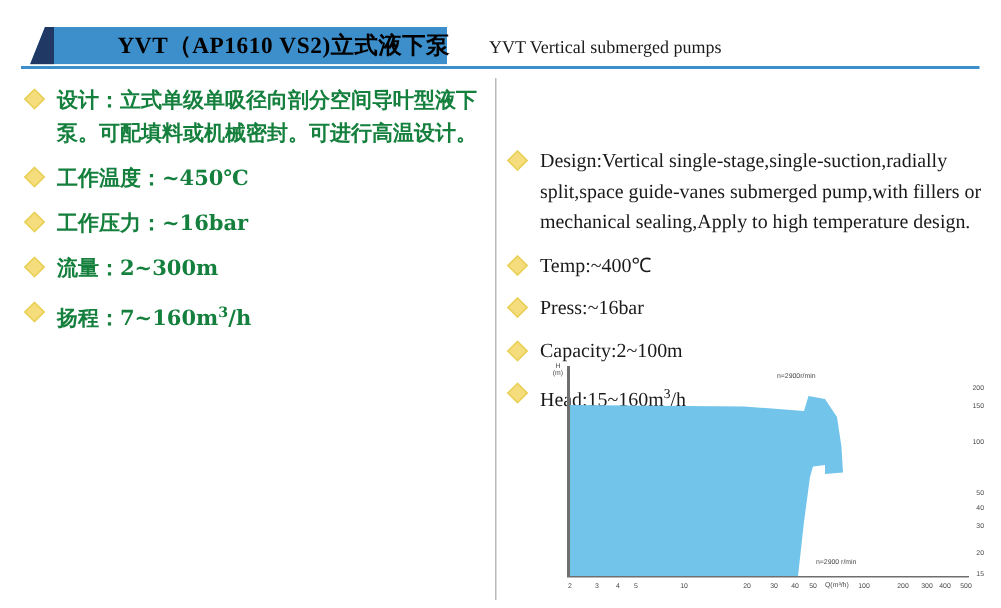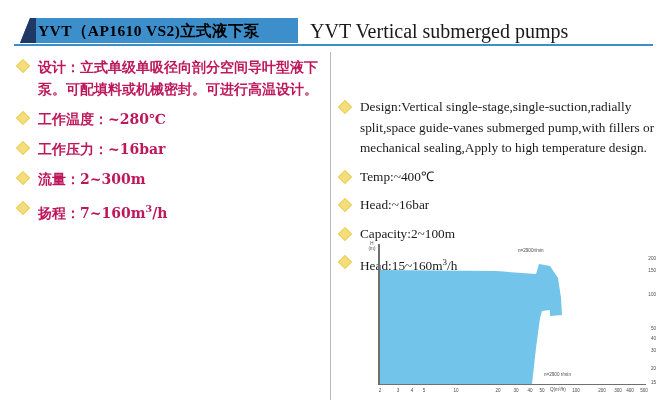--- a/index.html
+++ b/index.html
@@ -16,28 +16,28 @@
     background:#3d8fcc;
     clip-path:polygon(10px 0, 278px 0, 278px 25px, 0 25px);
   }
   #banner-notch{
     position:absolute;left:20px;top:18px;width:16px;height:25px;
     background:#1f3864;
     clip-path:polygon(10px 0, 16px 0, 16px 25px, 0 25px);
   }
   #banner-label{
     position:absolute;left:38px;top:19px;width:262px;height:24px;
-    line-height:24px;text-align:left;
+    line-height:24px;text-align:right;
     font-family:"Liberation Serif", serif;
     font-weight:bold;font-size:15.5px;color:#000;
     letter-spacing:0.4px;white-space:nowrap;
   }
   #header-en{
-    position:absolute;left:310px;top:19px;height:24px;line-height:24px;
-    font-size:20px;color:#1a1a1a;white-space:nowrap;
+    position:absolute;left:326px;top:19px;height:24px;line-height:24px;
+    font-size:12px;color:#1a1a1a;white-space:nowrap;
   }
   #header-rule{
     position:absolute;left:14px;top:44px;width:639px;height:1.6px;
     background:#3d8fcc;
   }
 
   
   #divider{
     position:absolute;left:330px;top:52px;width:1px;height:348px;
     background:#b9b9b9;
@@ -51,21 +51,21 @@
   ul.bullets li{
     position:relative;padding-left:24px;
     margin:0 0 8px 0;
   }
   .dia{
     position:absolute;left:4px;top:5px;width:8px;height:8px;
     background:#f5dd7e;border:1px solid #e8cf55;
     transform:rotate(45deg);
   }
   #col-left ul.bullets li{
-    font-size:14px;line-height:22px;color:#be185d;
+    font-size:14px;line-height:22px;color:#15803d;
     font-family:"DejaVu Serif","Liberation Serif",serif;
     font-weight:bold;
   }
   #col-left ul.bullets li .txt{display:block;}
   #col-right ul.bullets li{
     font-size:13.3px;line-height:20.5px;color:#1a1a1a;
     font-family:"Liberation Serif",serif;
   }
   #col-right ul.bullets li .txt{display:block;text-indent:0;}
   #col-right ul.bullets li.wrap .txt{
@@ -131,21 +131,21 @@
 <div id="divider"></div>
 
 <div class="col" id="col-left">
   <ul class="bullets">
     <li>
       <span class="dia"></span>
       <span class="txt">设计：立式单级单吸径向剖分空间导叶型液下泵。可配填料或机械密封。可进行高温设计。</span>
     </li>
     <li>
       <span class="dia"></span>
-      <span class="txt">工作温度：~280℃</span>
+      <span class="txt">工作温度：~450℃</span>
     </li>
     <li>
       <span class="dia"></span>
       <span class="txt">工作压力：~16bar</span>
     </li>
     <li>
       <span class="dia"></span>
       <span class="txt">流量：2~300m</span>
     </li>
     <li>
@@ -160,21 +160,21 @@
     <li class="wrap">
       <span class="dia"></span>
       <span class="txt">Design:Vertical single-stage,single-suction,radially split,space guide-vanes submerged pump,with fillers or mechanical sealing,Apply to high temperature design.</span>
     </li>
     <li>
       <span class="dia"></span>
       <span class="txt">Temp:~400℃</span>
     </li>
     <li>
       <span class="dia"></span>
-      <span class="txt">Head:~16bar</span>
+      <span class="txt">Press:~16bar</span>
     </li>
     <li>
       <span class="dia"></span>
       <span class="txt">Capacity:2~100m</span>
     </li>
     <li>
       <span class="dia"></span>
       <span class="txt"><span>Head:15~160m</span><sup>3</sup><span>/h</span></span>
     </li>
   </ul>

